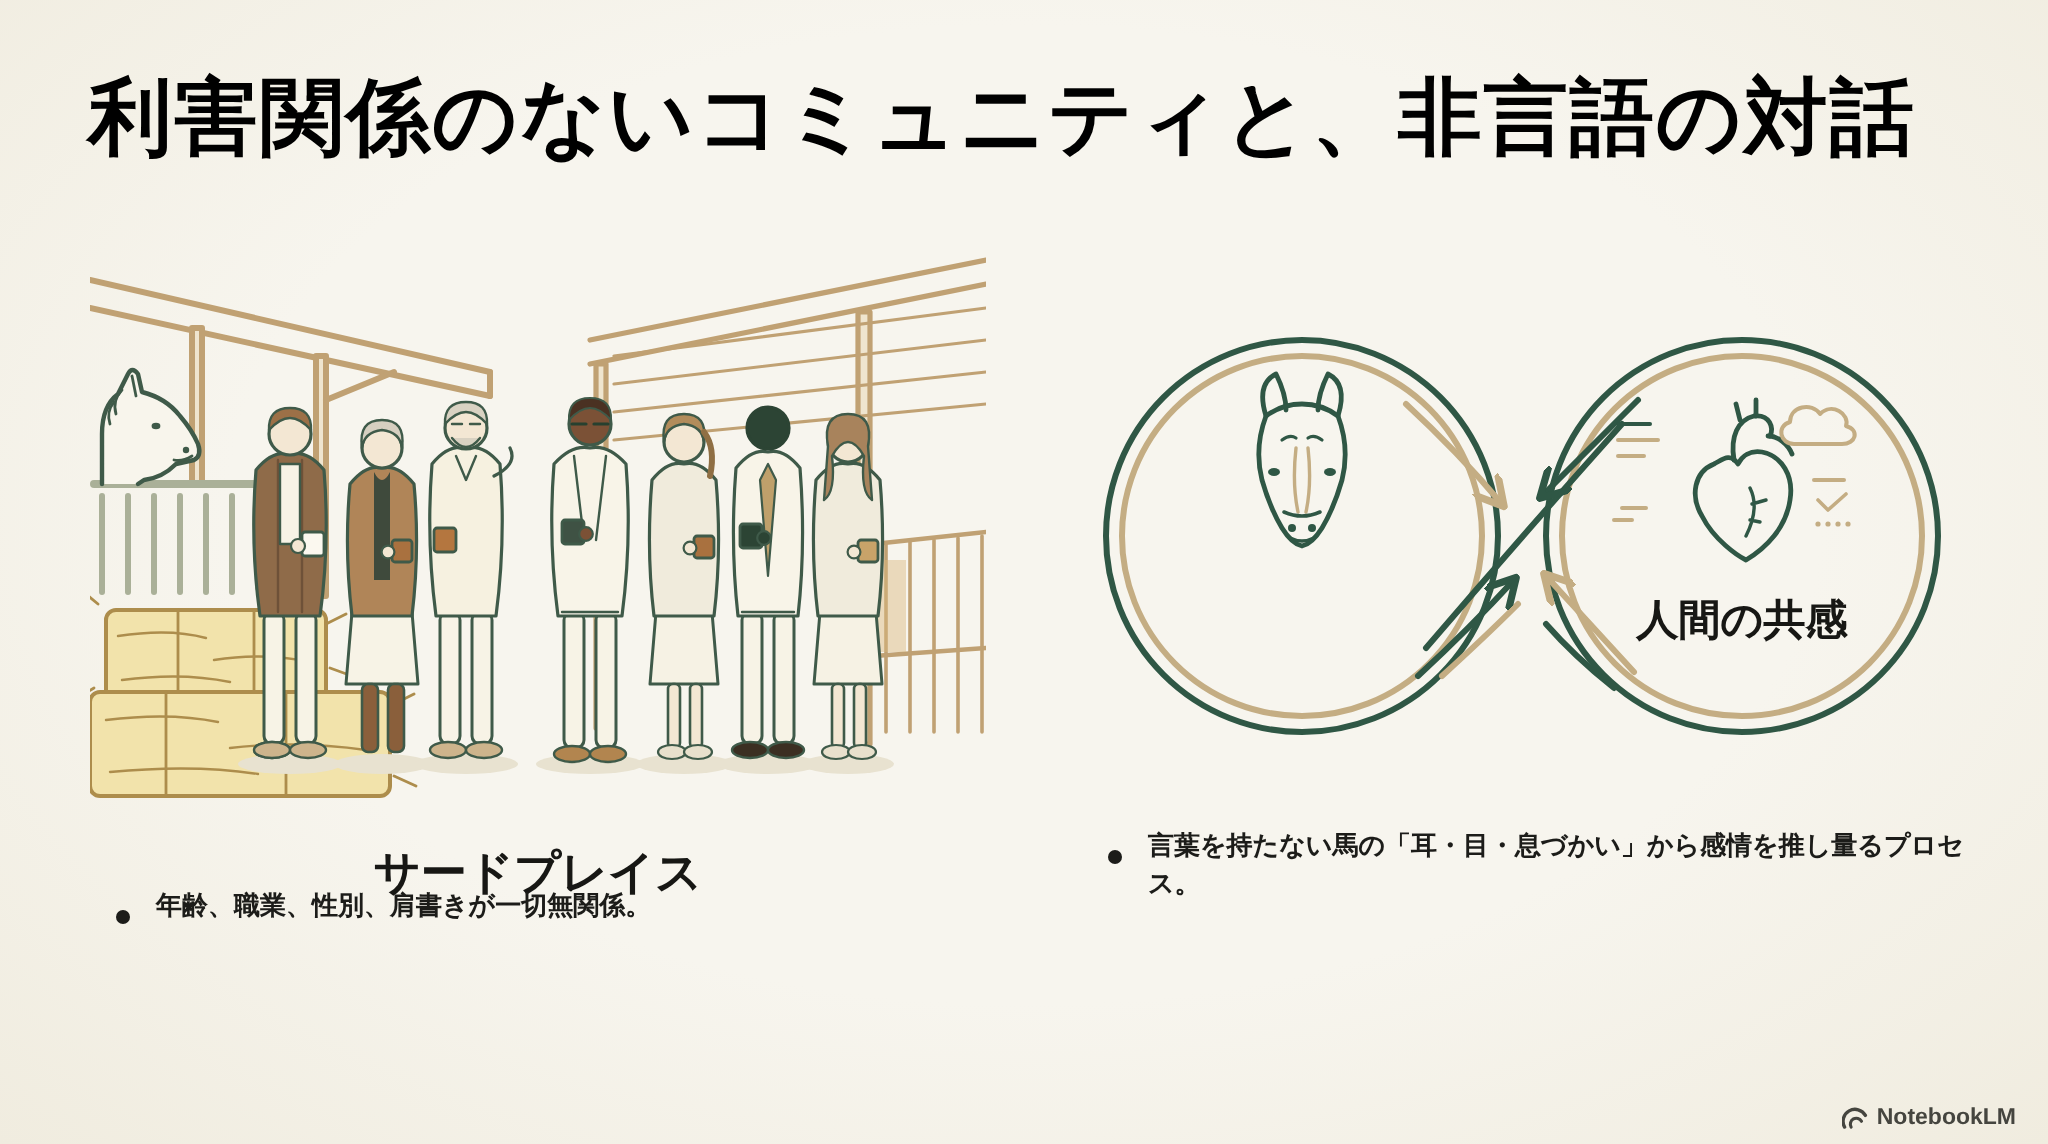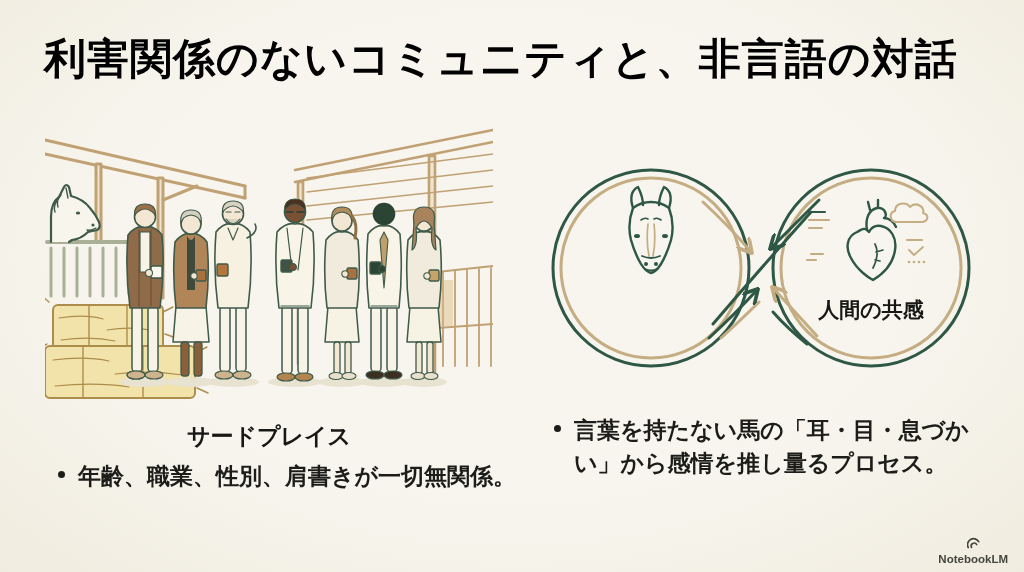--- a/index.html
+++ b/index.html
@@ -18,41 +18,41 @@
   }
   .illustration { position:absolute; left:45px; top:120px; width:448px; height:284px; }
   .illustration svg { width:100%; height:100%; }
   .left-heading {
     position:absolute; left:45px; top:404px; width:448px;
     text-align:center; font-size:23px; font-weight:800; color:#171714;margin-top:17px;
   }
   ul.bullets { list-style:none; }
   ul.bullets li {
     position:relative; padding-left:26px;
-    font-size:23px; font-weight:700; line-height:1.44; color:#1c1c19;
+    font-size:13px; font-weight:700; line-height:1.44; color:#1c1c19;
     margin-bottom:2px;
   }
   ul.bullets li::before {
     content:""; position:absolute; left:6px; top:11px;
     width:7px; height:7px; border-radius:50%; background:#1c1c19;
   }
-  .left-bullets  { position:absolute; left:52px;  top:444px; width:470px;margin-top:16px; }
+  .left-bullets  { position:absolute; left:52px;  top:444px; width:470px; }
   .right-bullets { position:absolute; left:548px; top:414px; width:450px; }
   .diagram { position:absolute; left:545px; top:152px; width:435px; height:236px; }
   .diagram svg { position:absolute; left:0; top:0; width:435px; height:236px; }
   .node-label {
     position:absolute; top:144px; width:160px; text-align:center;
     font-size:21px; font-weight:800; color:#171714;
   }
   .node-label.left  { left:26px; }
   .node-label.right { left:246px;text-align:center; }
   .footer {
     position:absolute; right:16px; bottom:7px;
     display:flex; align-items:center; gap:4px;
-    font-size:11.5px; font-weight:600; color:#45453f;flex-direction:column;
+    font-size:11.5px; font-weight:600; color:#45453f;
   }
 </style>
 </head>
 <body>
 
 <h1 class="title">利害関係のないコミュニティと、非言語の対話</h1>
 
 <div class="illustration">
   <svg viewBox="0 0 448 284" fill="none" stroke-linecap="round" stroke-linejoin="round">
 

